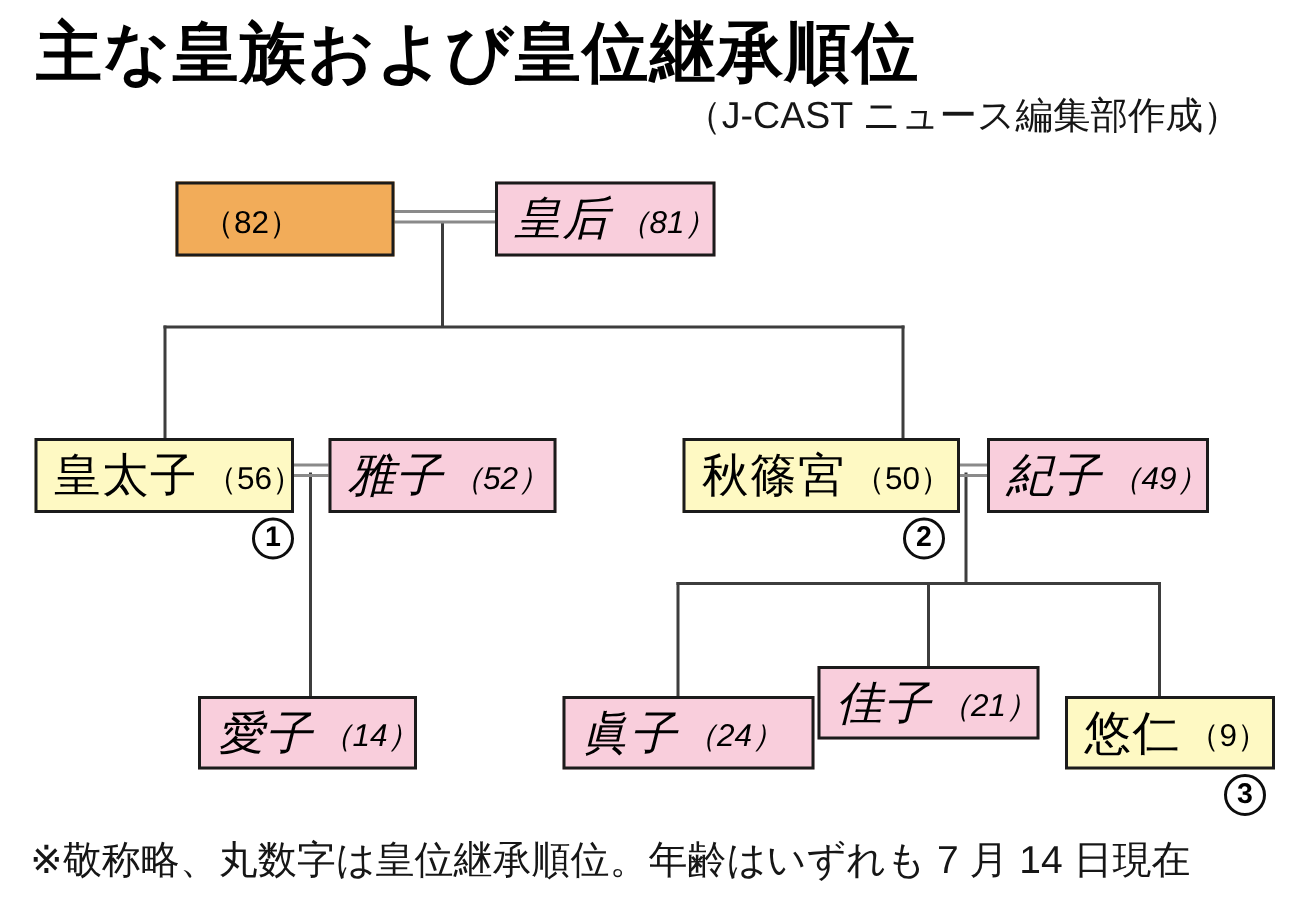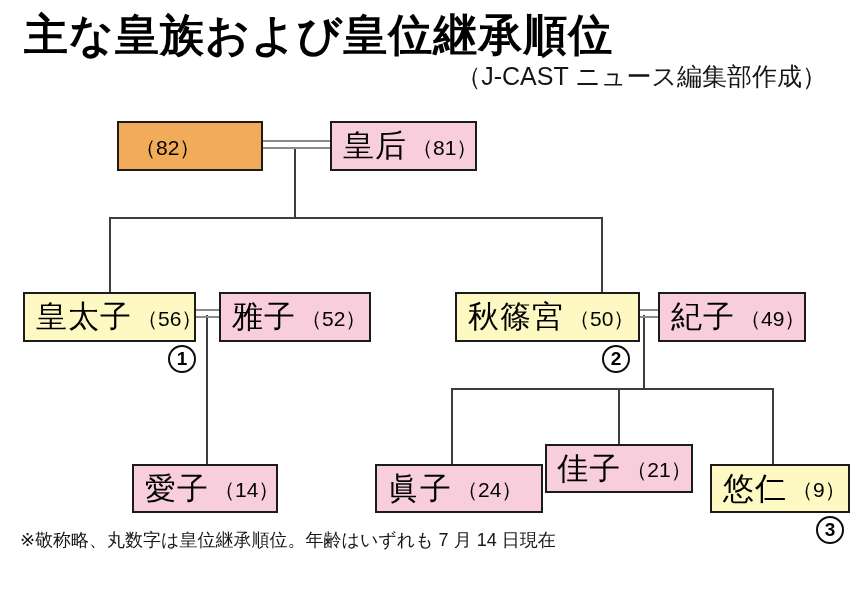--- a/index.html
+++ b/index.html
@@ -30,22 +30,22 @@
     position: absolute;
     right: 33px;
     top: 60px;
     font-size: 25px;
     color: #161616;
     white-space: nowrap;
   }
   .footnote {
     position: absolute;
     left: 20px;
-    top: 528px;
-    font-size: 18px;
+    top: 556px;
+    font-size: 26px;
     color: #161616;
     white-space: nowrap;
   }
   
   .person {
     position: absolute;
     box-sizing: border-box;
     height: 50px;
     border: 2.5px solid #1b1b1b;
     display: flex;
@@ -59,21 +59,21 @@
     color: #000000;
     letter-spacing: 1px;
   }
   .person .page {
     font-size: 21px;
     color: #000000;
     margin-left: 5px;
     padding-top: 3px;
   }
   .male   { background: #fef9c3; }
-  .female { background: #f9cedc; }
+  .female { background: #f9cedc; font-style: italic; }
   .emperor{ background: #f2ac59; }
 
   .p-tenno        { left: 117px; top: 121px; width: 146px; }
   .p-kogo         { left: 330px; top: 121px; width: 147px; }
   .p-kotaishi     { left:  23px; top: 292px; width: 173px; }
   .p-masako       { left: 219px; top: 292px; width: 152px; }
   .p-akishinomiya { left: 455px; top: 292px; width: 185px; }
   .p-kiko         { left: 658px; top: 292px; width: 148px; }
   .p-aiko         { left: 132px; top: 464px; width: 146px; height: 49px; }
   .p-mako         { left: 375px; top: 464px; width: 168px; height: 49px; }

